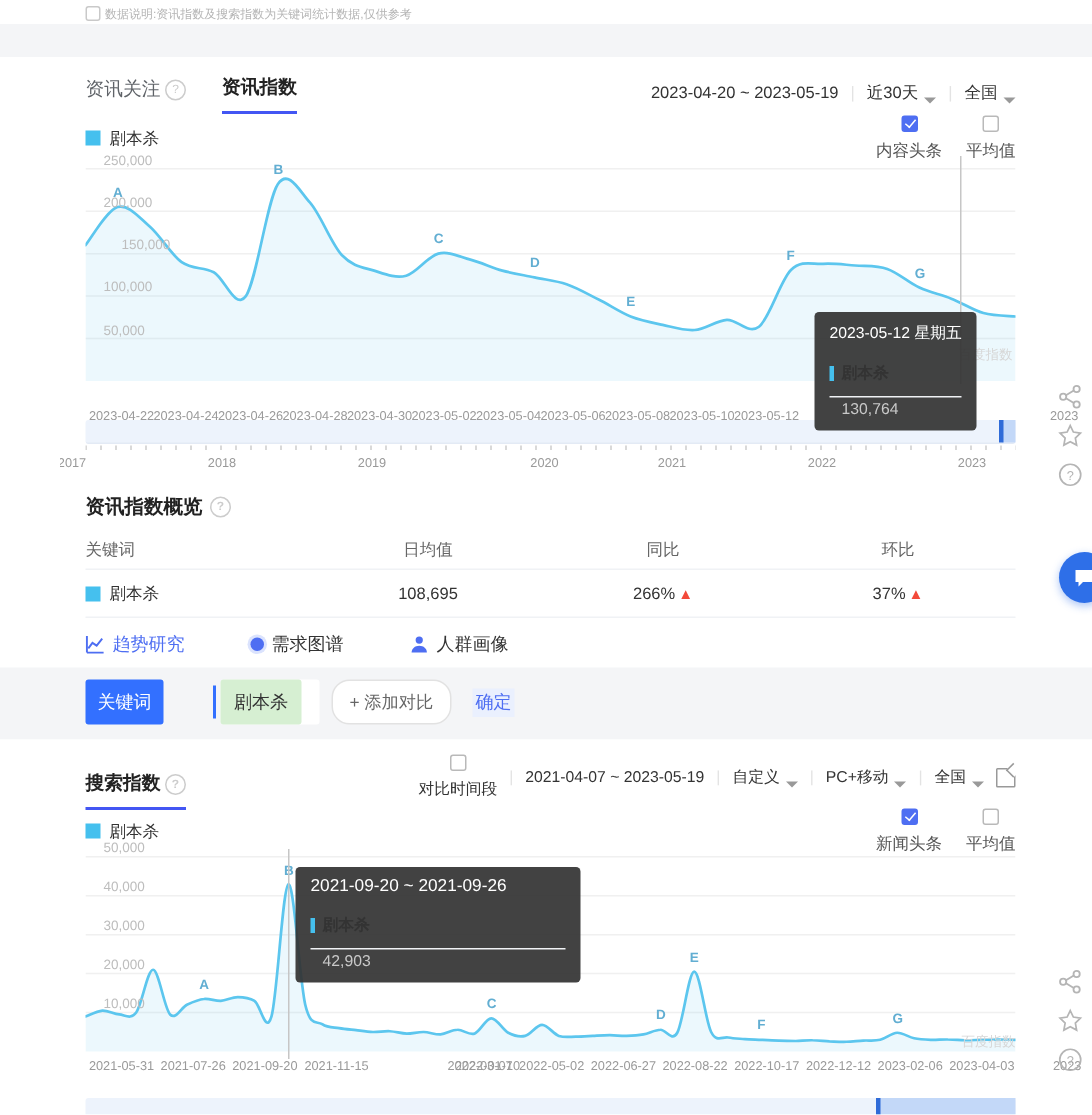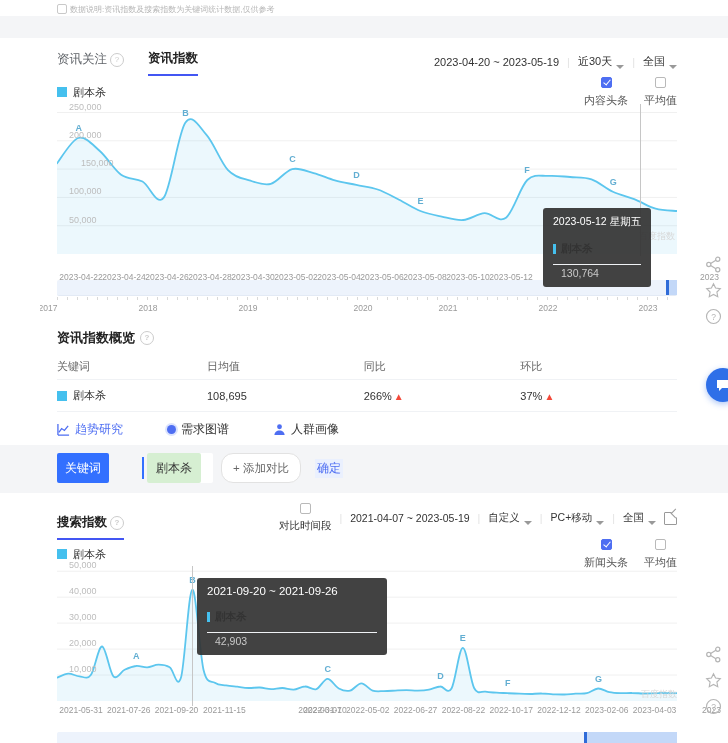--- a/index.html
+++ b/index.html
@@ -51,21 +51,21 @@
   .tickstrip{height:3px;margin:1px 51px 0 57px;background:repeating-linear-gradient(to right,#d9d9d9 0 1px,transparent 1px 10px);}
   .years{position:relative;height:13px;margin-top:3px;overflow:hidden;}
   .years span{position:absolute;transform:translateX(-50%);font-size:8.5px;color:#9a9a9a;}
   
   .ovtitle{display:flex;align-items:center;gap:5px;margin:13px 51px 0 57px;font-size:13px;font-weight:bold;color:#222;}
   .tbl{margin:6px 51px 0 57px;font-size:11px;}
   .thead,.trow{display:flex;align-items:center;border-bottom:1px solid #f0f2f5;}
   .thead{height:26px;color:#666;}
   .trow{height:31px;color:#333;}
   .c1{flex:0 0 150px;display:flex;align-items:center;gap:6px;}
-  .c2,.c3,.c4{flex:1;}
+  .c2,.c3,.c4{flex:1;text-align:center;}
   .up{color:#f3493a;font-size:10px;margin-left:2px;}
   
   .navrow{display:flex;align-items:center;padding:9px 0 7px 57px;background:#fff;font-size:12px;}
   .navitem{display:flex;align-items:center;gap:5px;margin-right:44px;color:#333;cursor:pointer;}
   .navitem.active{color:#4e6ef2;}
   .dot{width:9px;height:9px;border-radius:50%;background:#4e6ef2;box-shadow:0 0 0 2px #dbe3fd;display:inline-block;}
   
   .kwsection{background:#f4f5f7;padding:8px 0 10px 57px;display:flex;align-items:center;}
   .kwbtn{background:#3370ff;color:#fff;font-size:12px;border:none;height:30px;padding:0 8px;border-radius:2px;}
   .kwcaret{width:2px;height:22px;background:#3370ff;margin-left:33px;}

